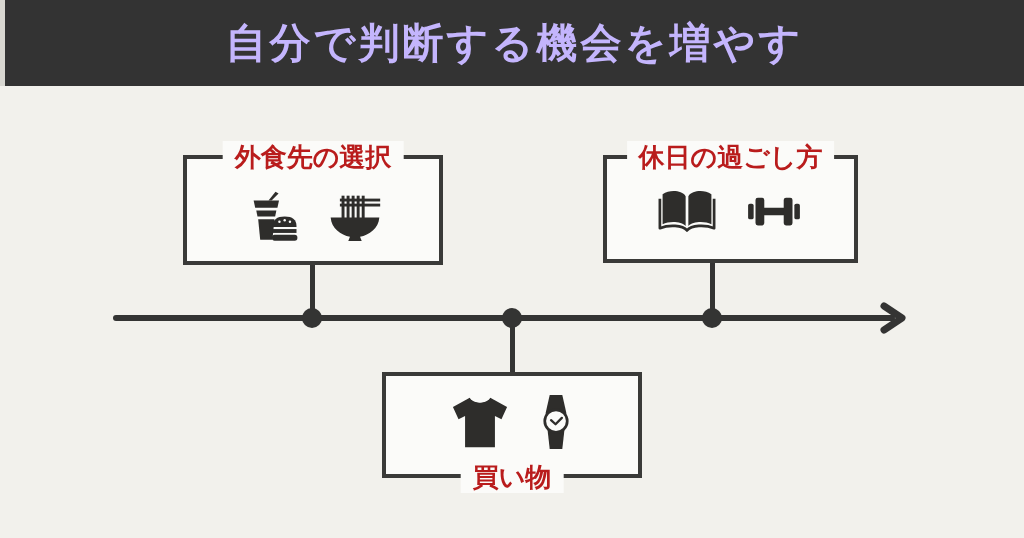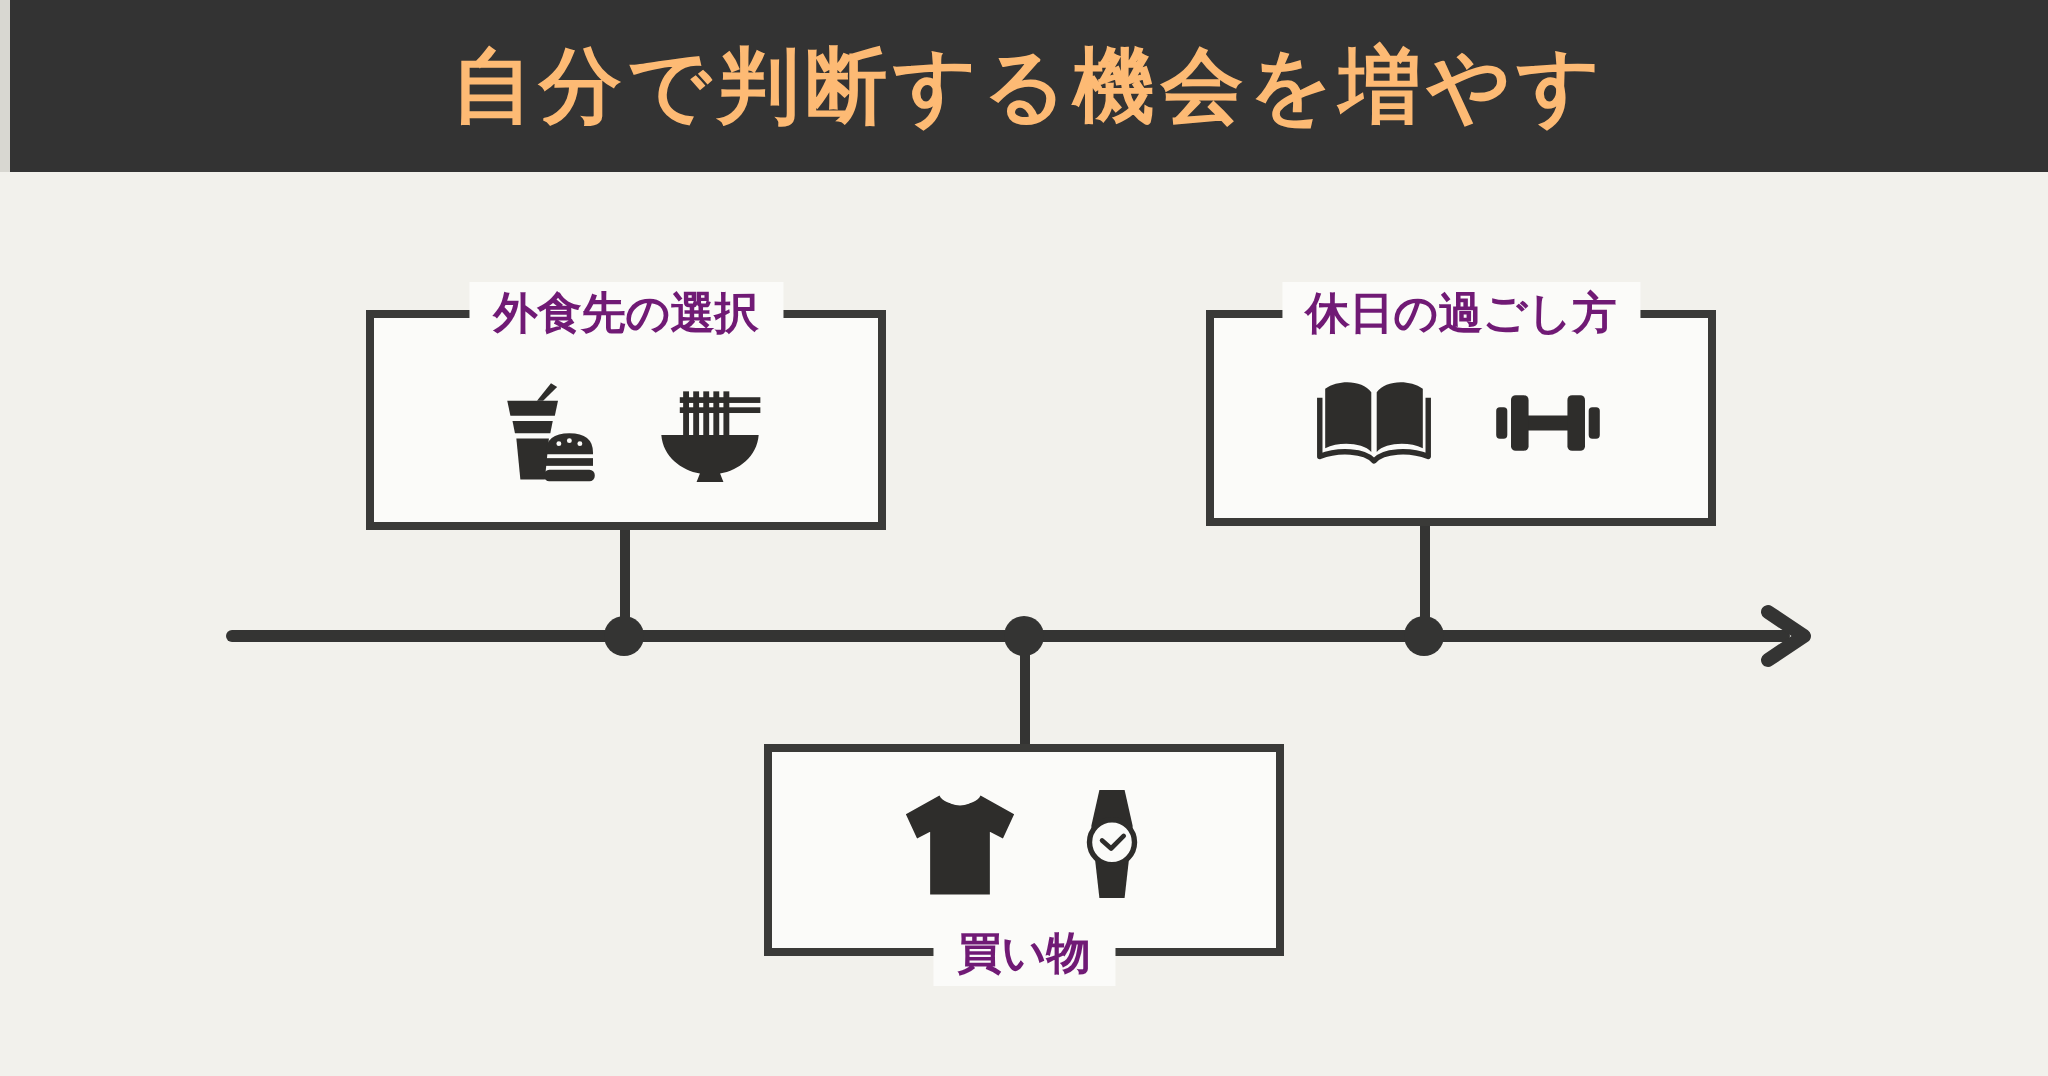--- a/index.html
+++ b/index.html
@@ -8,21 +8,21 @@
     background:#f2f1ec;
     font-family:"Liberation Sans","DejaVu Sans",sans-serif;
   }
   
   .edge-strip{position:absolute;left:0;top:0;width:5px;height:86px;background:#d8d7d1;}
   .title-bar{
     position:absolute;left:5px;top:0;right:0;height:86px;background:#333333;
     display:flex;align-items:center;justify-content:center;
   }
   .title-bar h1{
-    margin:0;color:#fdba74;font-size:41px;font-weight:bold;letter-spacing:3px;line-height:1;
+    margin:0;color:#c4b5fd;font-size:41px;font-weight:bold;letter-spacing:3px;line-height:1;
   }
   
   .hline{position:absolute;left:113px;top:315px;width:782px;height:6px;background:#343433;border-radius:3px;}
   .arrowhead{position:absolute;left:876px;top:298px;}
   .dot{position:absolute;width:20px;height:20px;border-radius:50%;background:#343433;top:308px;}
   .dot.d1{left:302px;}
   .dot.d2{left:502px;}
   .dot.d3{left:702px;}
   .connector{position:absolute;width:5px;background:#343433;}
   .c1{left:310px;top:263px;height:56px;}
@@ -31,21 +31,21 @@
   
   .card{
     position:absolute;box-sizing:border-box;border:4px solid #3a3a38;background:#fbfbf9;
   }
   .card-dining{left:183px;top:155px;width:260px;height:110px;}
   .card-holiday{left:583px;top:155px;width:255px;height:108px;margin-left:20px;}
   .card-shopping{left:382px;top:372px;width:260px;height:106px;}
   .card-label{
     position:absolute;left:50%;transform:translateX(-50%);
     white-space:nowrap;background:#fbfbf9;padding:0 12px;
-    font-size:22px;font-weight:bold;color:#701a75;line-height:32px;
+    font-size:26px;font-weight:bold;color:#b91c1c;line-height:32px;
   }
   .label-top{top:-18px;}
   .label-bottom{bottom:-19px;}
   .icon-row{display:flex;align-items:center;justify-content:center;gap:28px;}
   .card-dining .icon-row,.card-holiday .icon-row{margin-top:29px;}
   .card-shopping .icon-row{margin-top:15px;}
   .icon{display:inline-flex;}
   .icon svg{display:block;}
 </style>
 </head>

